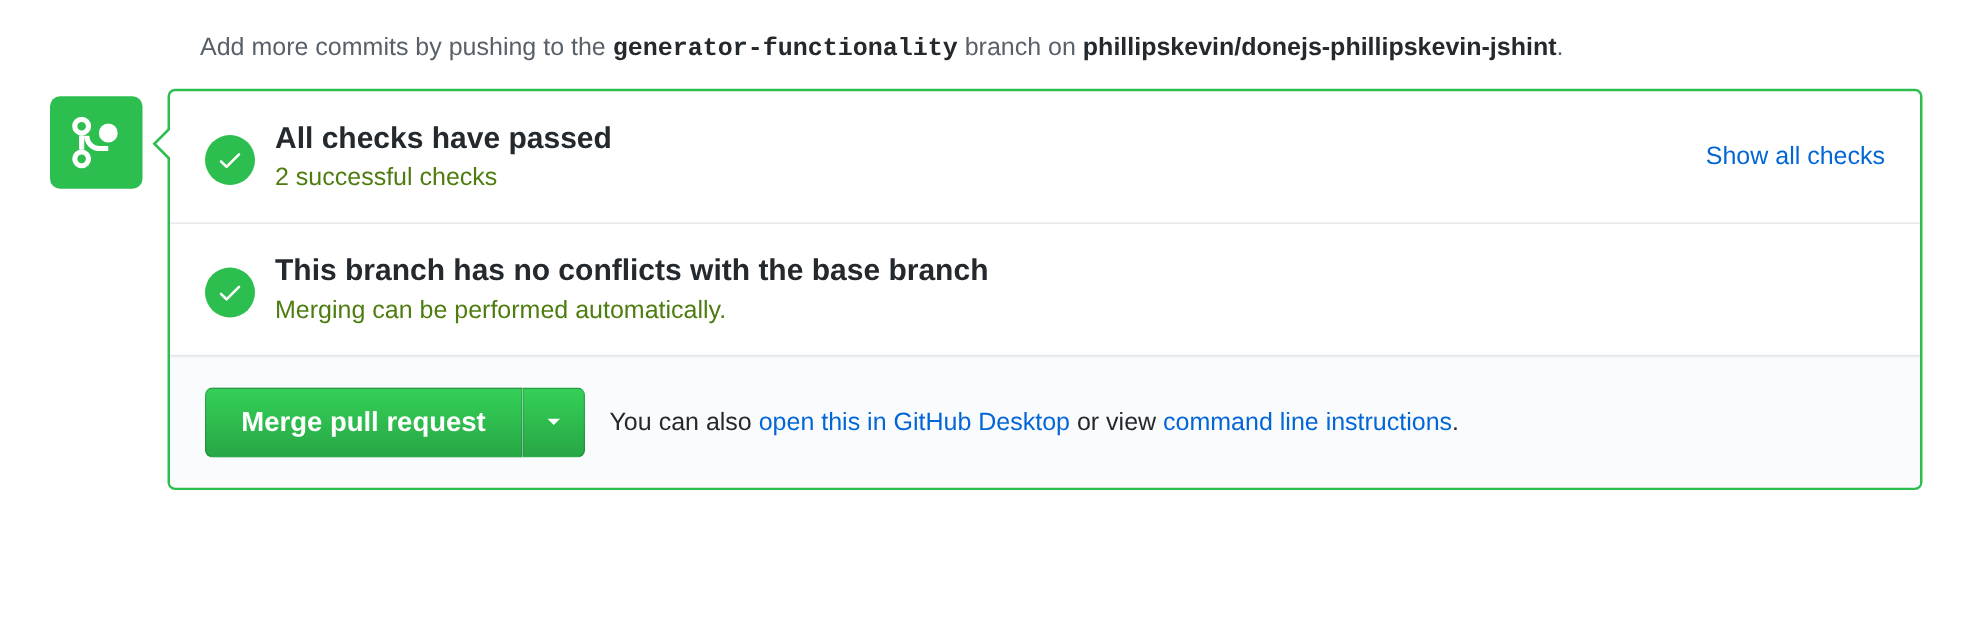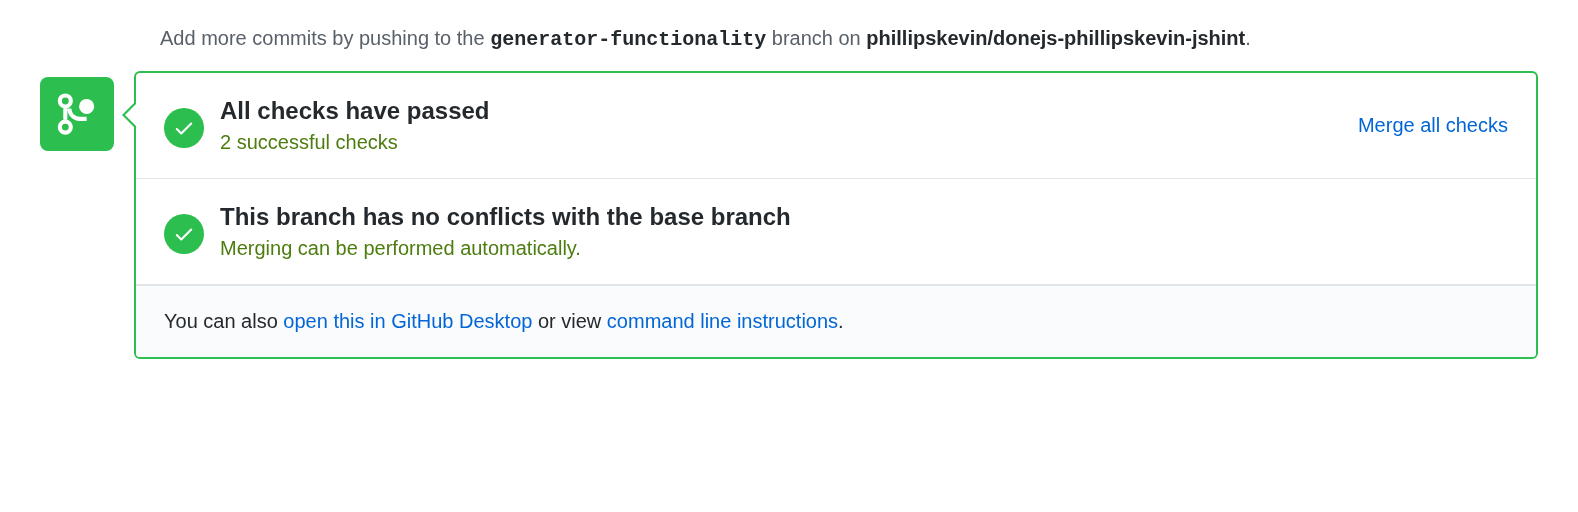--- a/index.html
+++ b/index.html
@@ -198,36 +198,44 @@
       <div class="status-section">
         <div class="check-circle">
           <svg viewBox="0 0 16 16">
             <path d="M13.78 4.22a.75.75 0 0 1 0 1.06l-7.25 7.25a.75.75 0 0 1-1.06 0L2.22 9.28a.75.75 0 0 1 1.06-1.06L6 10.94l6.72-6.72a.75.75 0 0 1 1.06 0z"></path>
           </svg>
         </div>
         <div class="status-text">
           <div class="status-heading">All checks have passed</div>
           <div class="status-sub">2 successful checks</div>
         </div>
-        <a class="show-checks-link">Merge all checks</a>
+        <a class="show-checks-link">Show all checks</a>
       </div>
 
       <div class="status-section">
         <div class="check-circle">
           <svg viewBox="0 0 16 16">
             <path d="M13.78 4.22a.75.75 0 0 1 0 1.06l-7.25 7.25a.75.75 0 0 1-1.06 0L2.22 9.28a.75.75 0 0 1 1.06-1.06L6 10.94l6.72-6.72a.75.75 0 0 1 1.06 0z"></path>
           </svg>
         </div>
         <div class="status-text">
           <div class="status-heading">This branch has no conflicts with the base branch</div>
           <div class="status-sub">Merging can be performed automatically.</div>
         </div>
       </div>
 
       <div class="merge-action-section">
+        <div class="merge-btn-group">
+          <button class="merge-btn">Merge pull request</button>
+          <button class="merge-btn-dropdown">
+            <svg viewBox="0 0 12 8">
+              <path d="M1 1 L6 6 L11 1 Z"></path>
+            </svg>
+          </button>
+        </div>
         <div class="merge-help-text">
           <span>You can also </span><span class="link">open this in GitHub Desktop</span><span> or view </span><span class="link">command line instructions</span><span>.</span>
         </div>
       </div>
 
     </div>
   </div>
 </div>
 
 </body></html>

